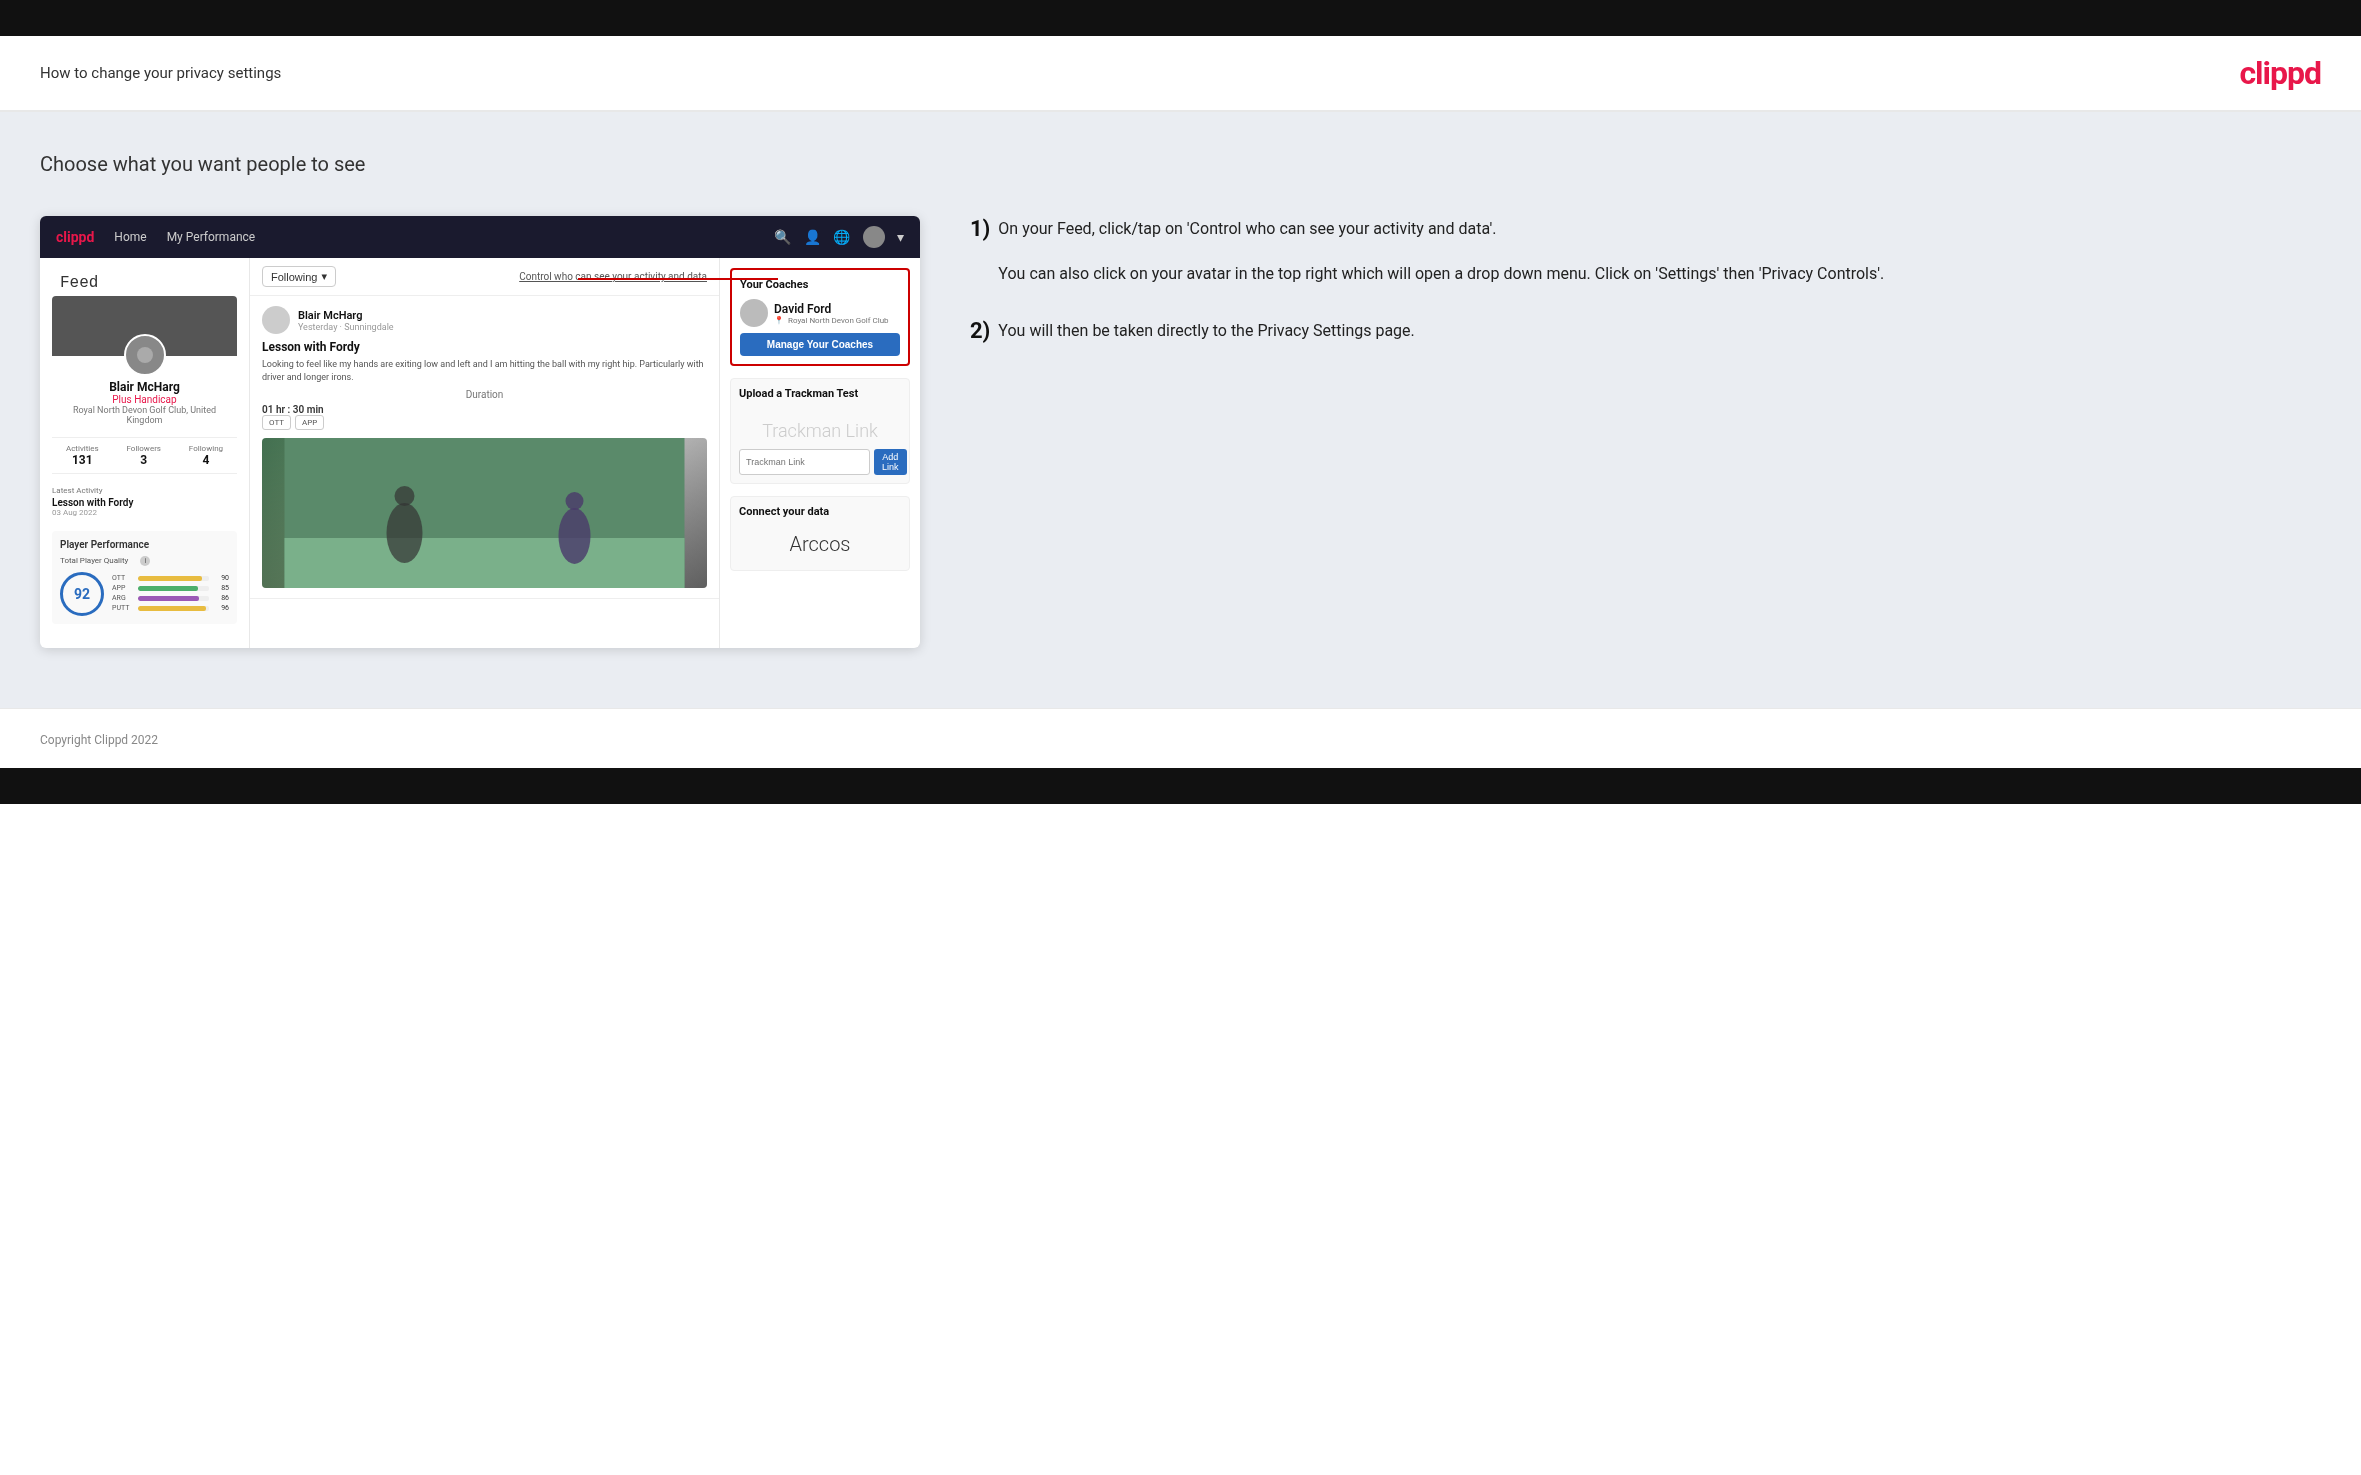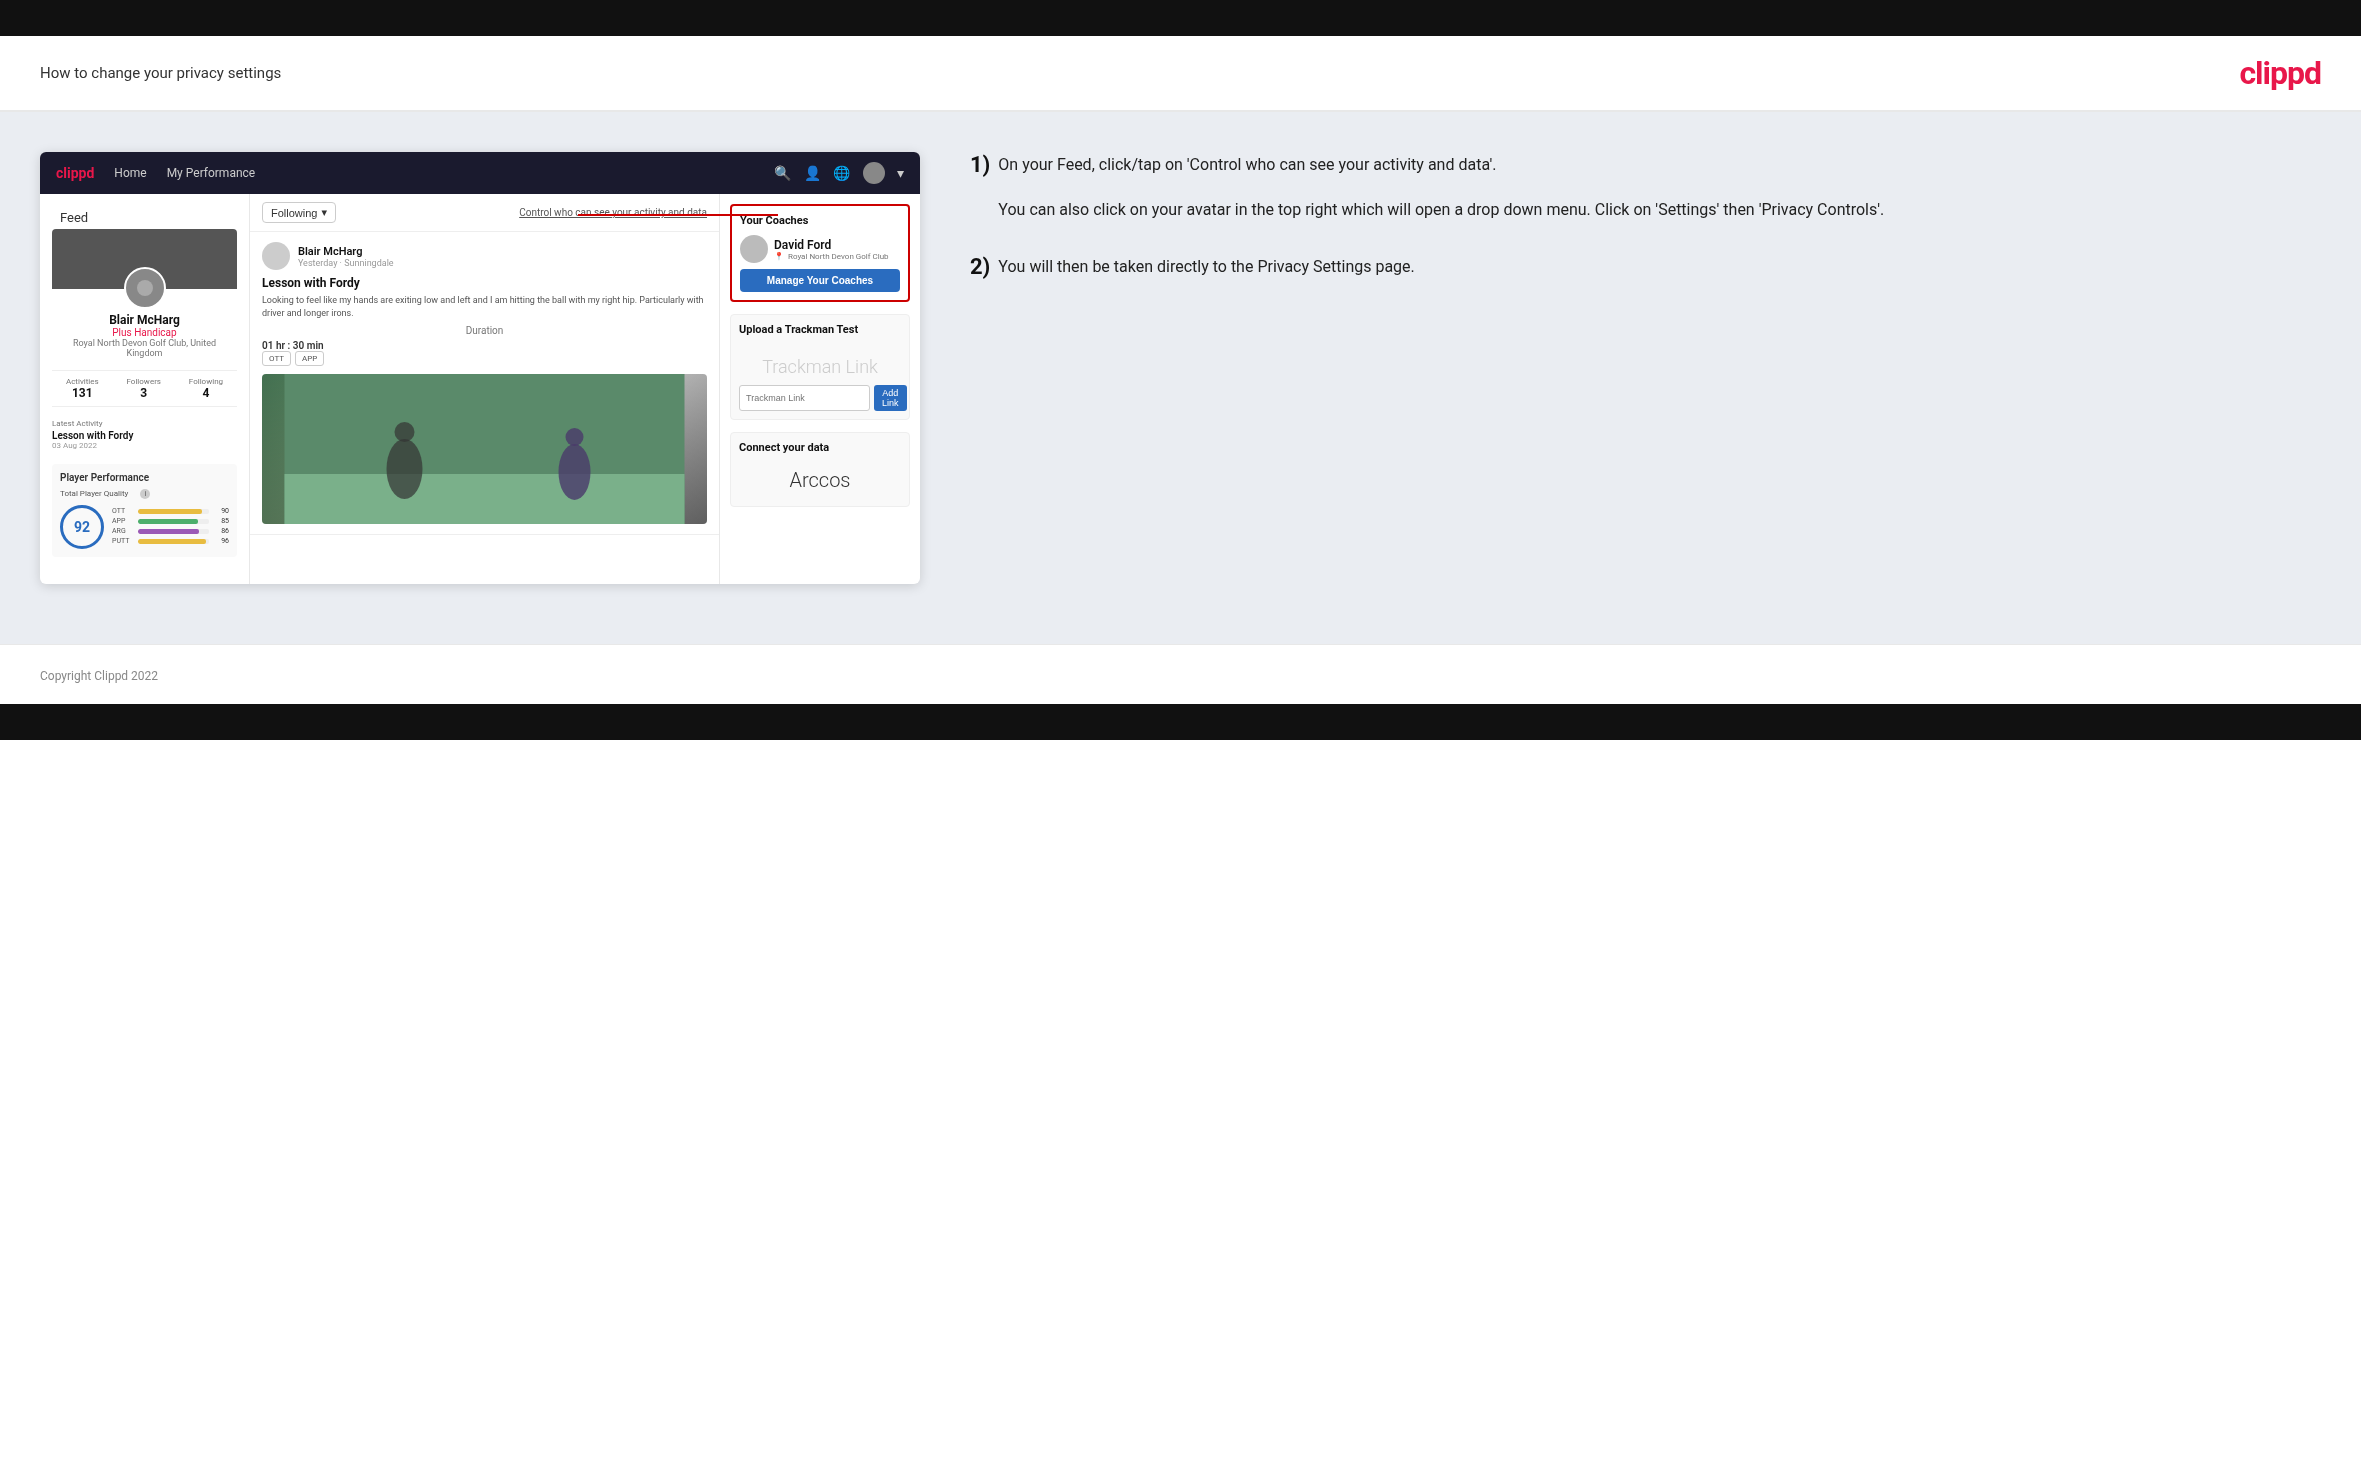--- a/index.html
+++ b/index.html
@@ -126,24 +126,25 @@
 
     
     .app-sidebar {
       width: 210px;
       flex-shrink: 0;
       border-right: 1px solid #e8e8e8;
       padding: 12px;
     }
 
     .feed-tab {
-      font-size: 13px;
+      font-size: 16px;
       color: #333;
       padding: 4px 8px;
       display: inline-block;
+      font-family: Liberation Mono, monospace;
     }
 
     .profile-banner {
       background: #555;
       height: 60px;
       border-radius: 4px 4px 0 0;
       position: relative;
     }
 
     .profile-avatar {
@@ -580,20 +581,21 @@
 
 <div class="site-header">
   <span class="page-title">How to change your privacy settings</span>
   <div class="clippd-logo">
     <span>clippd</span>
   </div>
 </div>
 
 <div class="main-content">
 
+  <div class="article-subtitle">Choose what you want people to see</div>
 
   <div class="app-demo-wrapper">
 
     <div class="app-screenshot" style="position: relative;">
 
       <div class="app-nav">
         <span class="nav-logo">clippd</span>
         <a class="nav-link">Home</a>
         <a class="nav-link">My Performance</a>
         <div class="nav-right">

